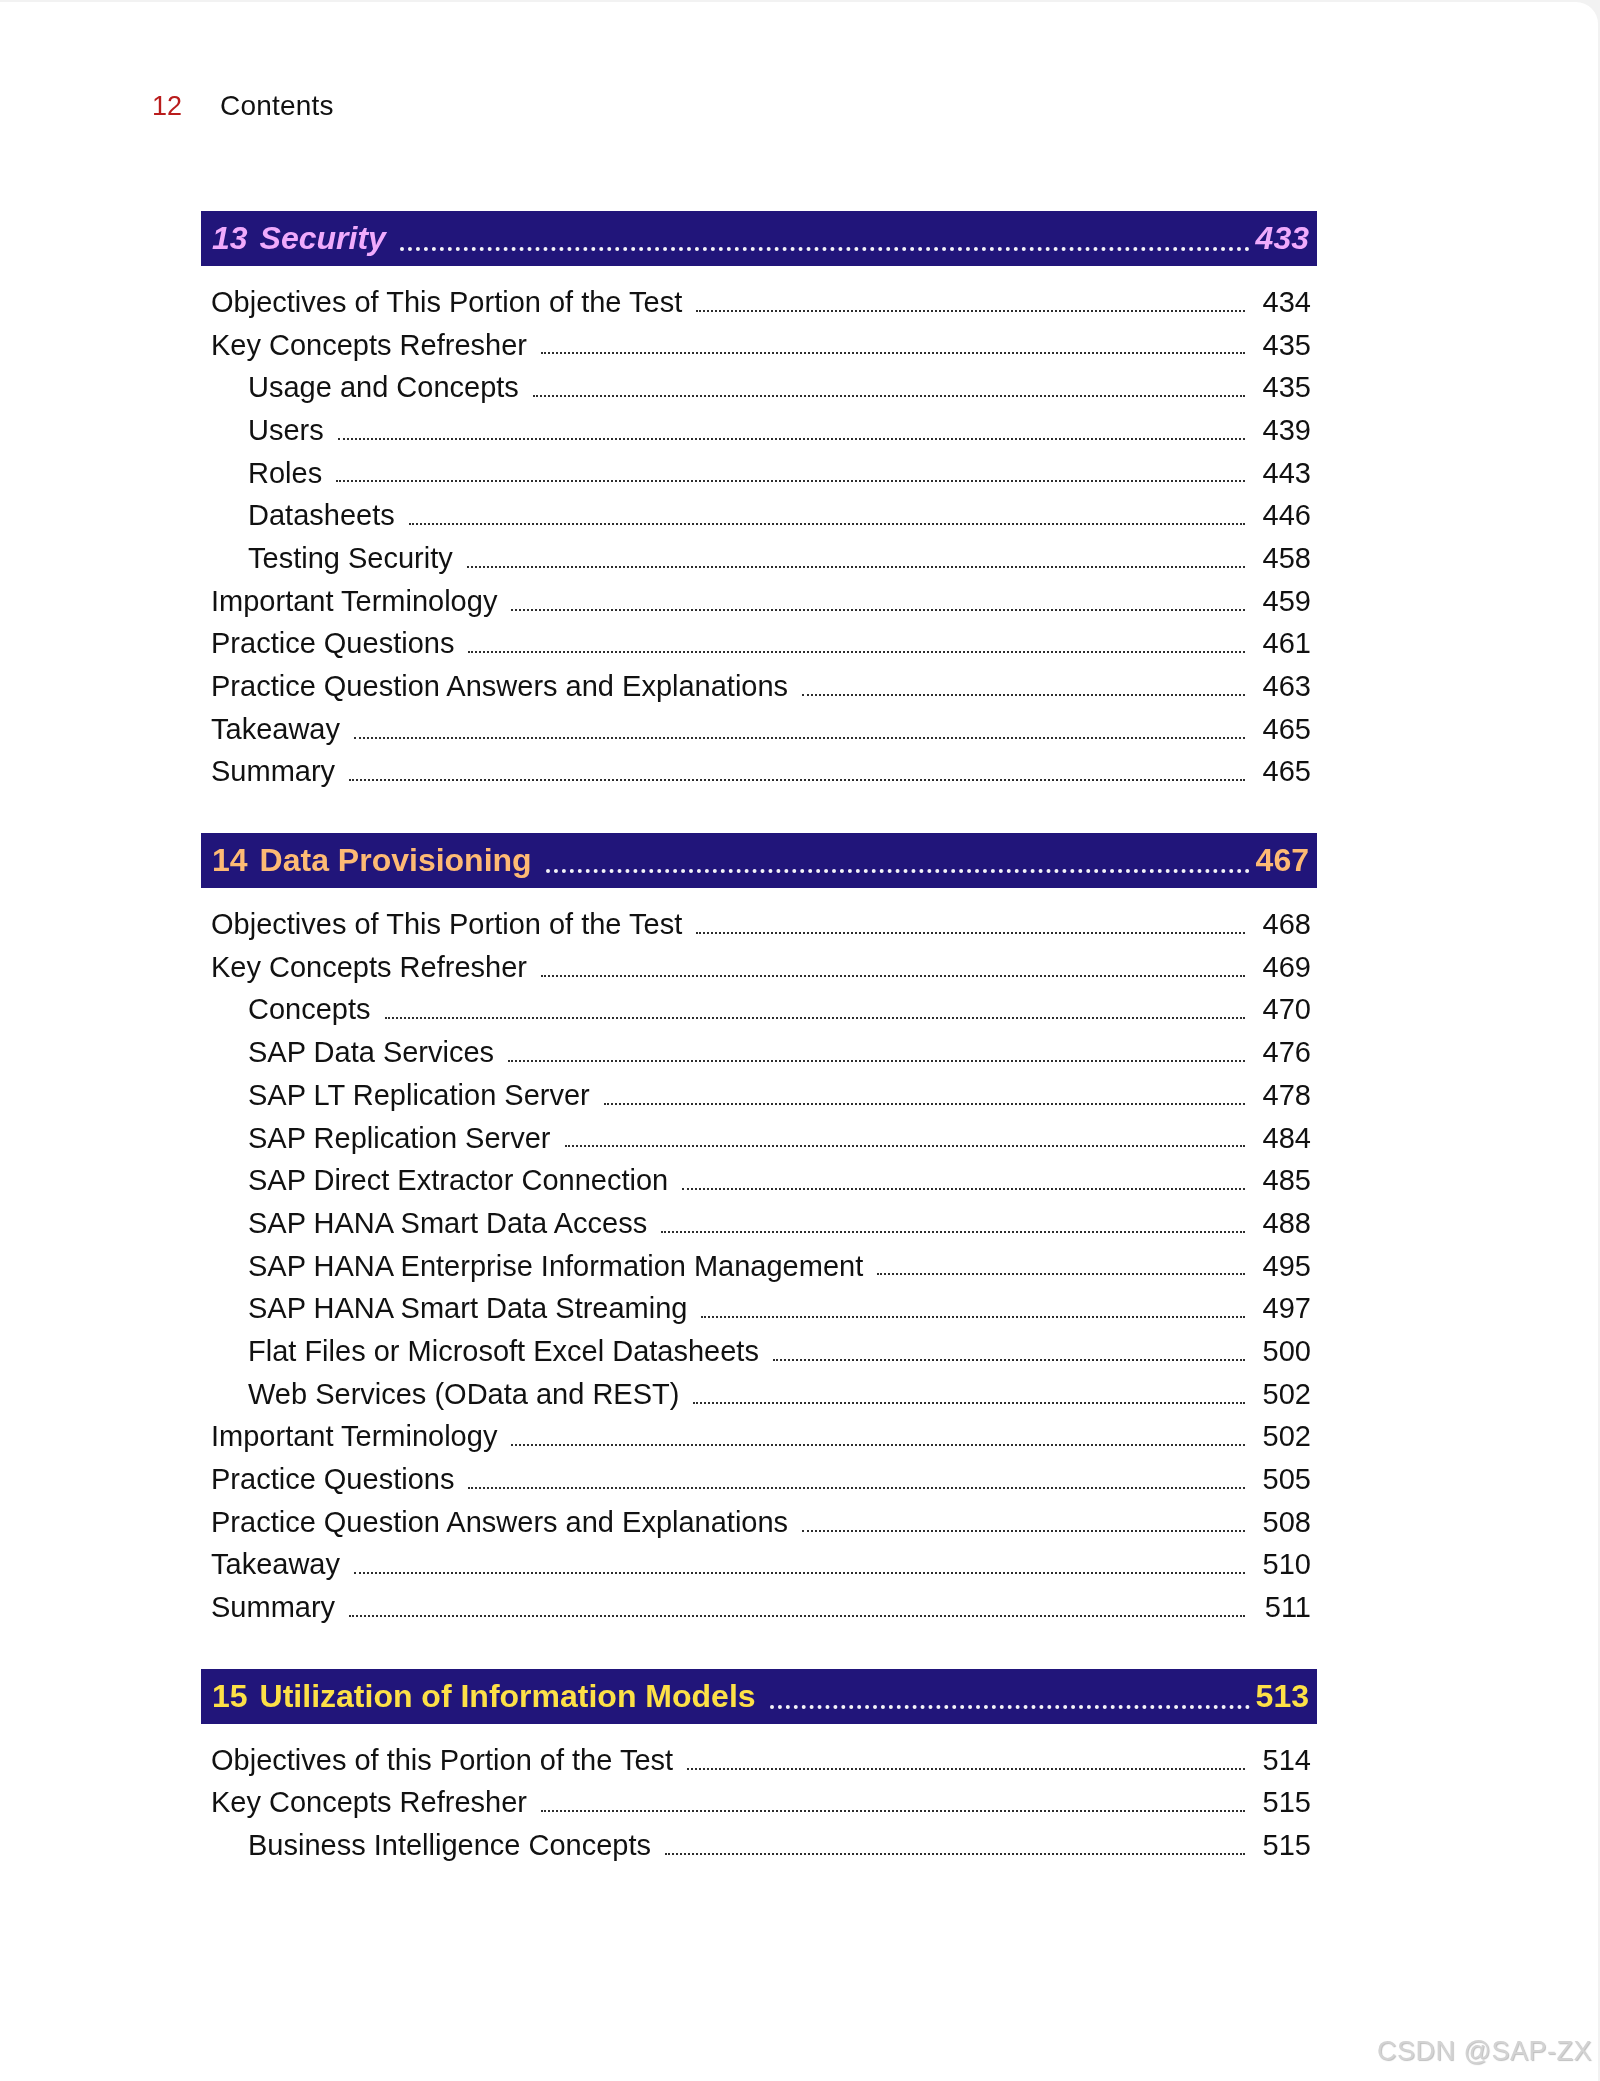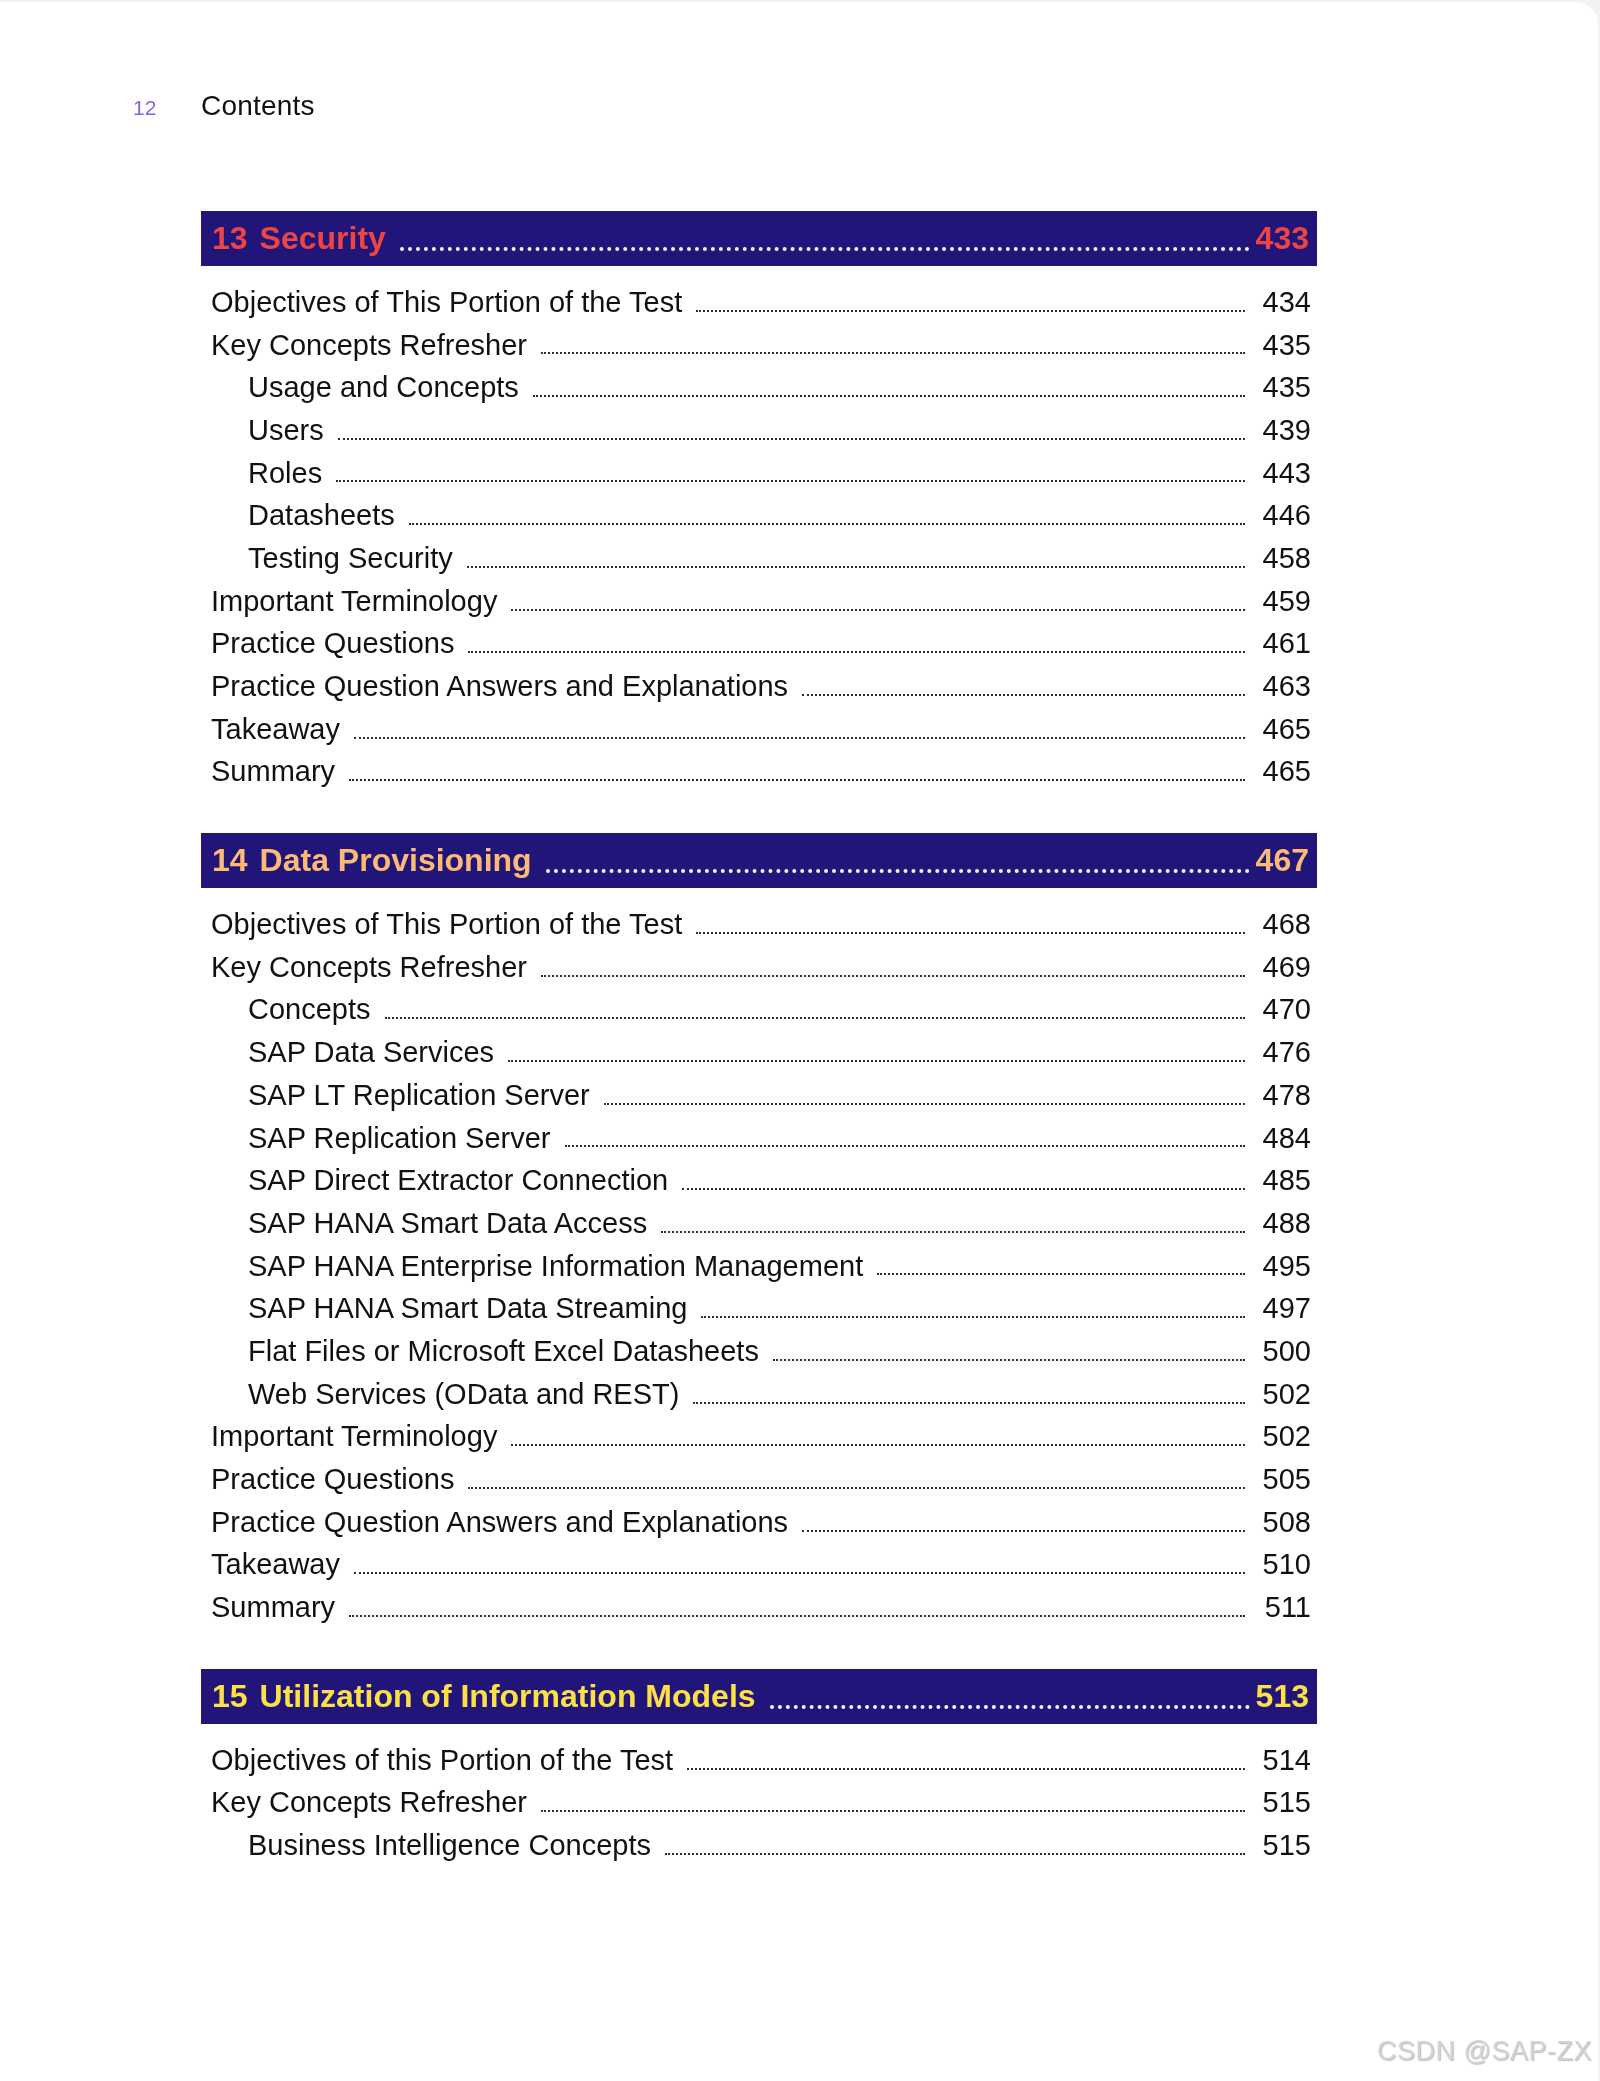--- a/index.html
+++ b/index.html
@@ -26,23 +26,24 @@
     }
     .running-head {
       position: absolute;
       top: 88px;
       left: 133px;
       height: 34px;
       display: flex;
       align-items: baseline;
     }
     .running-head .folio {
-      font-size: 21px;
+      font-size: 27px;
       width: 68px;
-      color: #8b5cf6;
+      color: #b91c1c;
+      margin-left: 19px;
     }
     .running-head .head-title {
       font-size: 28px;
       color: #111;
       letter-spacing: 0.2px;
     }
     .toc {
       position: absolute;
       left: 201px;
       width: 1116px;
@@ -123,21 +124,21 @@
 <div class="page">
 
   <div class="running-head">
     <span class="folio">12</span>
     <span class="head-title">Contents</span>
   </div>
 
   <div class="toc" id="toc">
 
     <div class="chapter">
-      <div class="chapter-bar" style="background: rgb(33, 21, 122); color: #ef4444;">
+      <div class="chapter-bar" style="background: rgb(33, 21, 122); color: #f0abfc; font-style: italic;">
         <span class="num">13</span>
         <span class="title">Security</span>
         <span class="leader"></span>
         <span class="page-num">433</span>
       </div>
       <div class="entries">
           <div class="entry l1">
             <span class="label">Objectives of This Portion of the Test</span>
             <span class="leader"></span>
             <span class="page-num">434</span>

